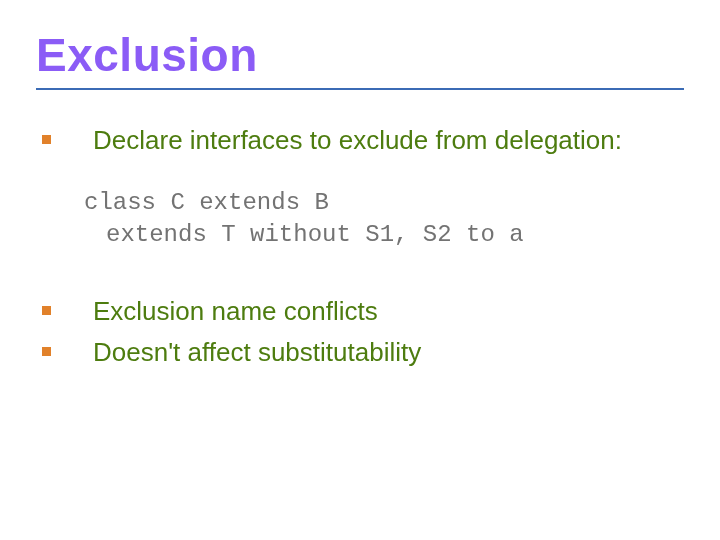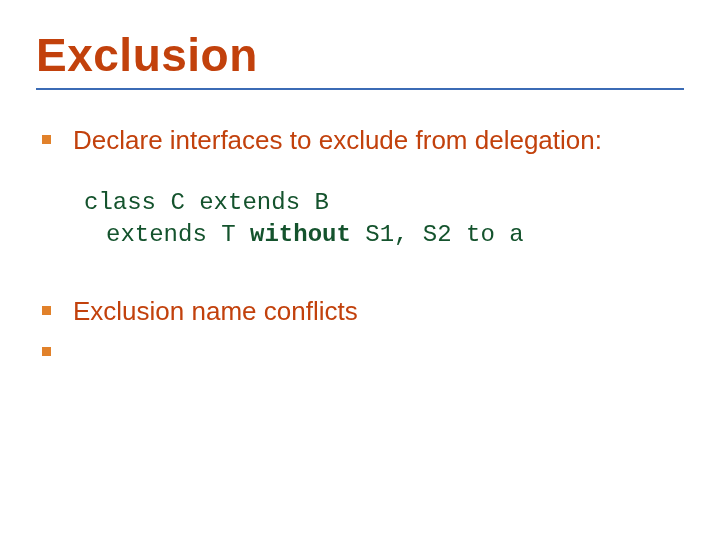--- a/index.html
+++ b/index.html
@@ -14,21 +14,21 @@
   .slide {
     box-sizing: border-box;
     width: 720px;
     height: 540px;
     padding: 28px 36px 36px 36px;
     position: relative;
   }
   .title {
     font-size: 46px;
     font-weight: bold;
-    color: #c2410c;
+    color: #8b5cf6;
     margin: 0 0 6px 0;
     letter-spacing: 0.5px;
   }
   .rule {
     border: none;
     border-top: 2px solid #3b6bb5;
     margin: 0 0 34px 0;
   }
   .body {
     padding-left: 6px;
@@ -41,35 +41,36 @@
   .bullet-row .sq {
     width: 9px;
     height: 9px;
     background: #e1812a;
     margin-top: 11px;
     margin-right: 22px;
     flex: 0 0 auto;
   }
   .bullet-row .txt {
     font-size: 26px;
-    color: #c2410c;
+    color: #4d7c0f;
     line-height: 1.25;
+    margin-left: 20px;
   }
   .code-block {
     margin: 30px 0 44px 42px;
     font-family: "Courier New", Courier, monospace;
     font-size: 24px;
-    color: #14532d;
+    color: #737373;
     line-height: 1.35;
   }
   .code-line2 {
     padding-left: 22px;
   }
   .kw {
-    font-weight: bold;
+    font-weight: normal;
     text-align: right;
   }
 </style>
 </head>
 <body>
 
 <div class="slide">
 
   <h1 class="title">Exclusion</h1>
   <hr class="rule">
@@ -88,16 +89,17 @@
       </div>
     </div>
 
     <div class="bullet-row">
       <div class="sq"></div>
       <div class="txt">Exclusion name conflicts</div>
     </div>
 
     <div class="bullet-row">
       <div class="sq"></div>
+      <div class="txt">Doesn't affect substitutability</div>
     </div>
 
   </div>
 </div>
 
 </body></html>

